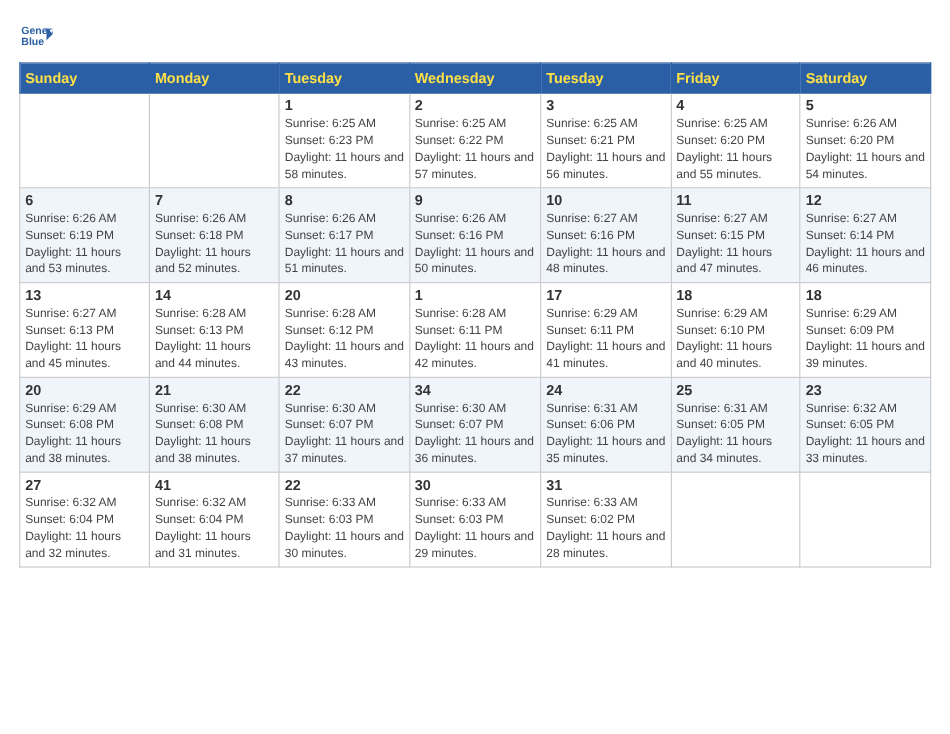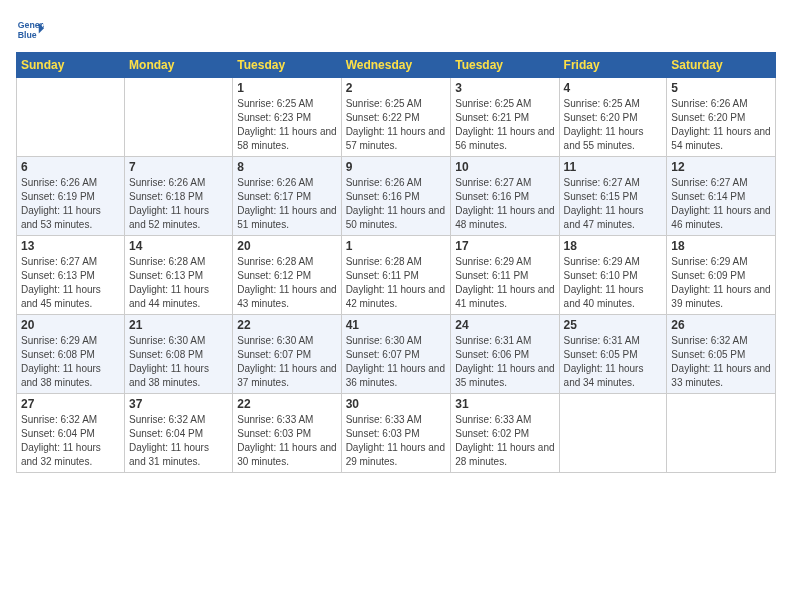--- a/index.html
+++ b/index.html
@@ -245,53 +245,53 @@
 Sunset: 6:08 PM
 Daylight: 11 hours and 38 minutes.</div>
         </td>
         <td>
           <span class="day-num">22</span>
           <div class="day-info" style="white-space: pre-line;">Sunrise: 6:30 AM
 Sunset: 6:07 PM
 Daylight: 11 hours and 37 minutes.</div>
         </td>
         <td>
-          <span class="day-num">41</span>
+          <span class="day-num">34</span>
           <div class="day-info" style="white-space: pre-line;">Sunrise: 6:30 AM
 Sunset: 6:07 PM
 Daylight: 11 hours and 36 minutes.</div>
         </td>
         <td>
           <span class="day-num">24</span>
           <div class="day-info" style="white-space: pre-line;">Sunrise: 6:31 AM
 Sunset: 6:06 PM
 Daylight: 11 hours and 35 minutes.</div>
         </td>
         <td>
           <span class="day-num">25</span>
           <div class="day-info" style="white-space: pre-line;">Sunrise: 6:31 AM
 Sunset: 6:05 PM
 Daylight: 11 hours and 34 minutes.</div>
         </td>
         <td>
-          <span class="day-num">26</span>
+          <span class="day-num">23</span>
           <div class="day-info" style="white-space: pre-line;">Sunrise: 6:32 AM
 Sunset: 6:05 PM
 Daylight: 11 hours and 33 minutes.</div>
         </td>
       </tr>
       <tr>
         <td>
           <span class="day-num">27</span>
           <div class="day-info" style="white-space: pre-line;">Sunrise: 6:32 AM
 Sunset: 6:04 PM
 Daylight: 11 hours and 32 minutes.</div>
         </td>
         <td>
-          <span class="day-num">37</span>
+          <span class="day-num">41</span>
           <div class="day-info" style="white-space: pre-line;">Sunrise: 6:32 AM
 Sunset: 6:04 PM
 Daylight: 11 hours and 31 minutes.</div>
         </td>
         <td>
           <span class="day-num">22</span>
           <div class="day-info" style="white-space: pre-line;">Sunrise: 6:33 AM
 Sunset: 6:03 PM
 Daylight: 11 hours and 30 minutes.</div>
         </td>

